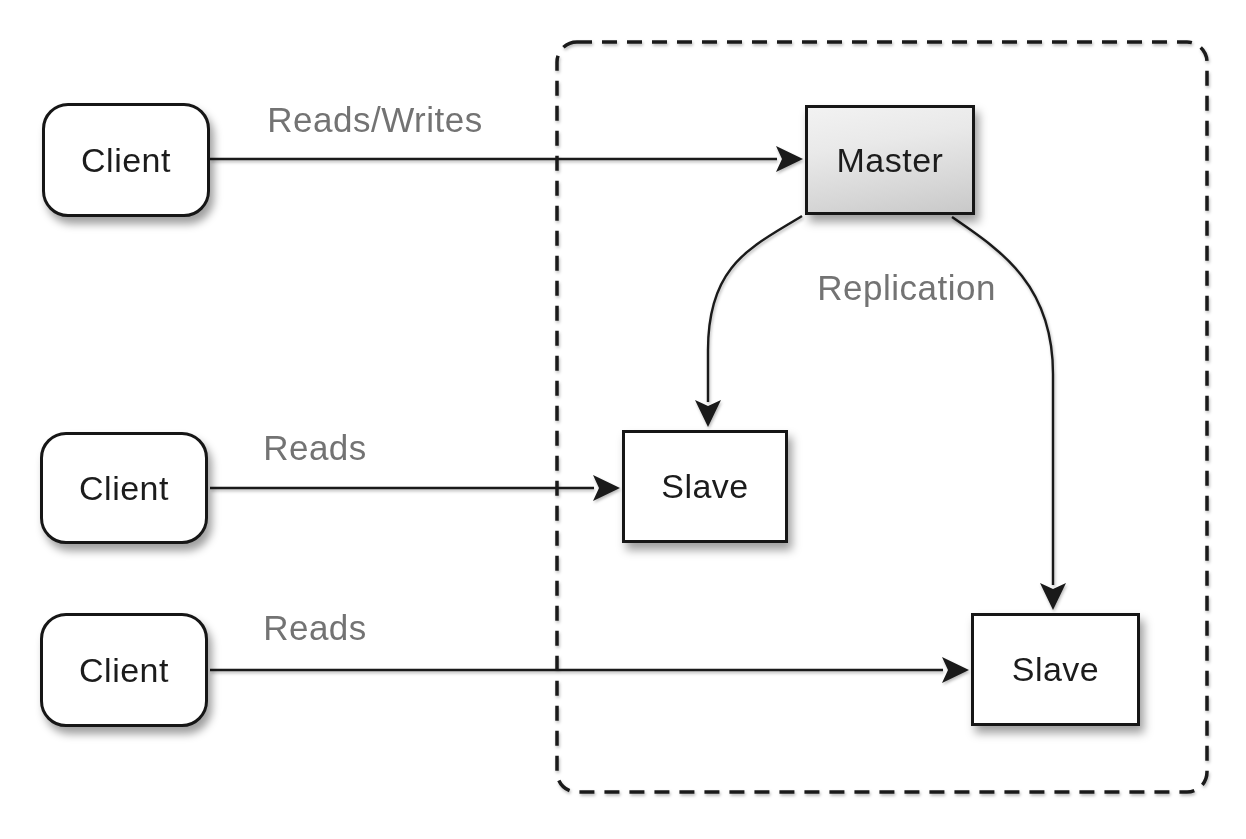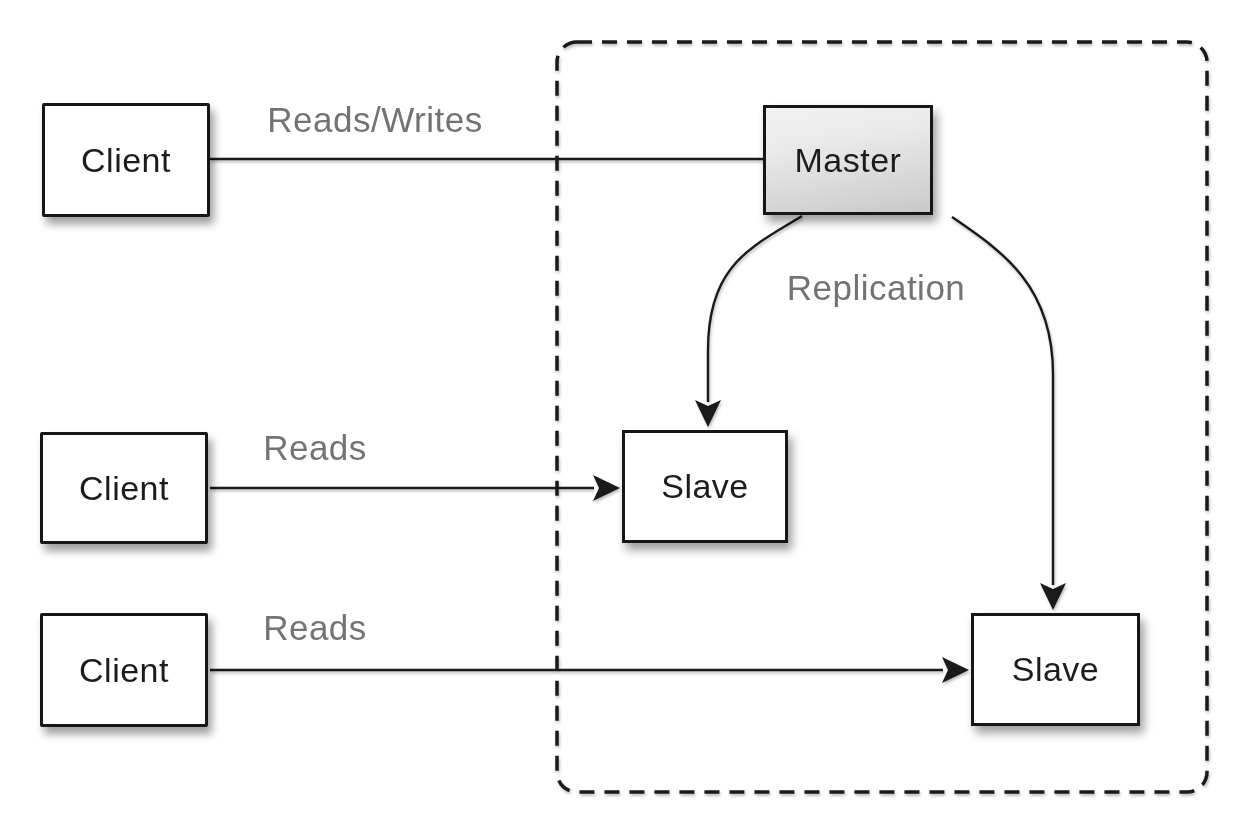--- a/index.html
+++ b/index.html
@@ -27,48 +27,48 @@
     justify-content: center;
     background: #ffffff;
     border: 3px solid #161616;
     color: #1c1c1c;
     font-size: 34px;
     letter-spacing: 0.5px;
     box-shadow: 4px 7px 9px rgba(0,0,0,0.38);
   }
 
   .node.client {
-    border-radius: 2px;
+    border-radius: 26px;
     align-items: center;
   }
 
   .node.master {
     background: linear-gradient(170deg, #f2f2f2 0%, #e9e9e9 35%, #d6d6d6 75%, #c9c9c9 100%);
   }
 
   #client-1 { left: 42px;  top: 103px; width: 168px; height: 114px; }
   #client-2 { left: 40px;  top: 432px; width: 168px; height: 112px; }
   #client-3 { left: 40px;  top: 613px; width: 168px; height: 114px; }
-  #master   { left: 763px; top: 105px; width: 170px; height: 110px; }
+  #master   { left: 805px; top: 105px; width: 170px; height: 110px; }
   #slave-1  { left: 622px; top: 430px; width: 166px; height: 113px; }
   #slave-2  { left: 971px; top: 613px; width: 169px; height: 113px; }
 
   .edge-label {
     position: absolute;
     color: #737373;
     font-size: 35px;
     letter-spacing: 0.5px;
     text-align: center;
     white-space: nowrap;
   }
 
   #label-reads-writes { left: 255px; top: 100px; width: 240px; }
   #label-reads-mid    { left: 255px; top: 428px; width: 120px; }
   #label-reads-bottom { left: 255px; top: 608px; width: 120px; }
-  #label-replication  { left: 756px; top: 268px; width: 240px; }
+  #label-replication  { left: 756px; top: 268px; width: 240px; text-align: right; }
 
   .stroke-layer { filter: drop-shadow(1.5px 2.5px 1.5px rgba(0,0,0,0.28)); }
 </style>
 </head>
 <body>
 
 <div class="canvas">
 
   <svg class="wires" viewBox="0 0 1246 839">
     <g class="stroke-layer">

